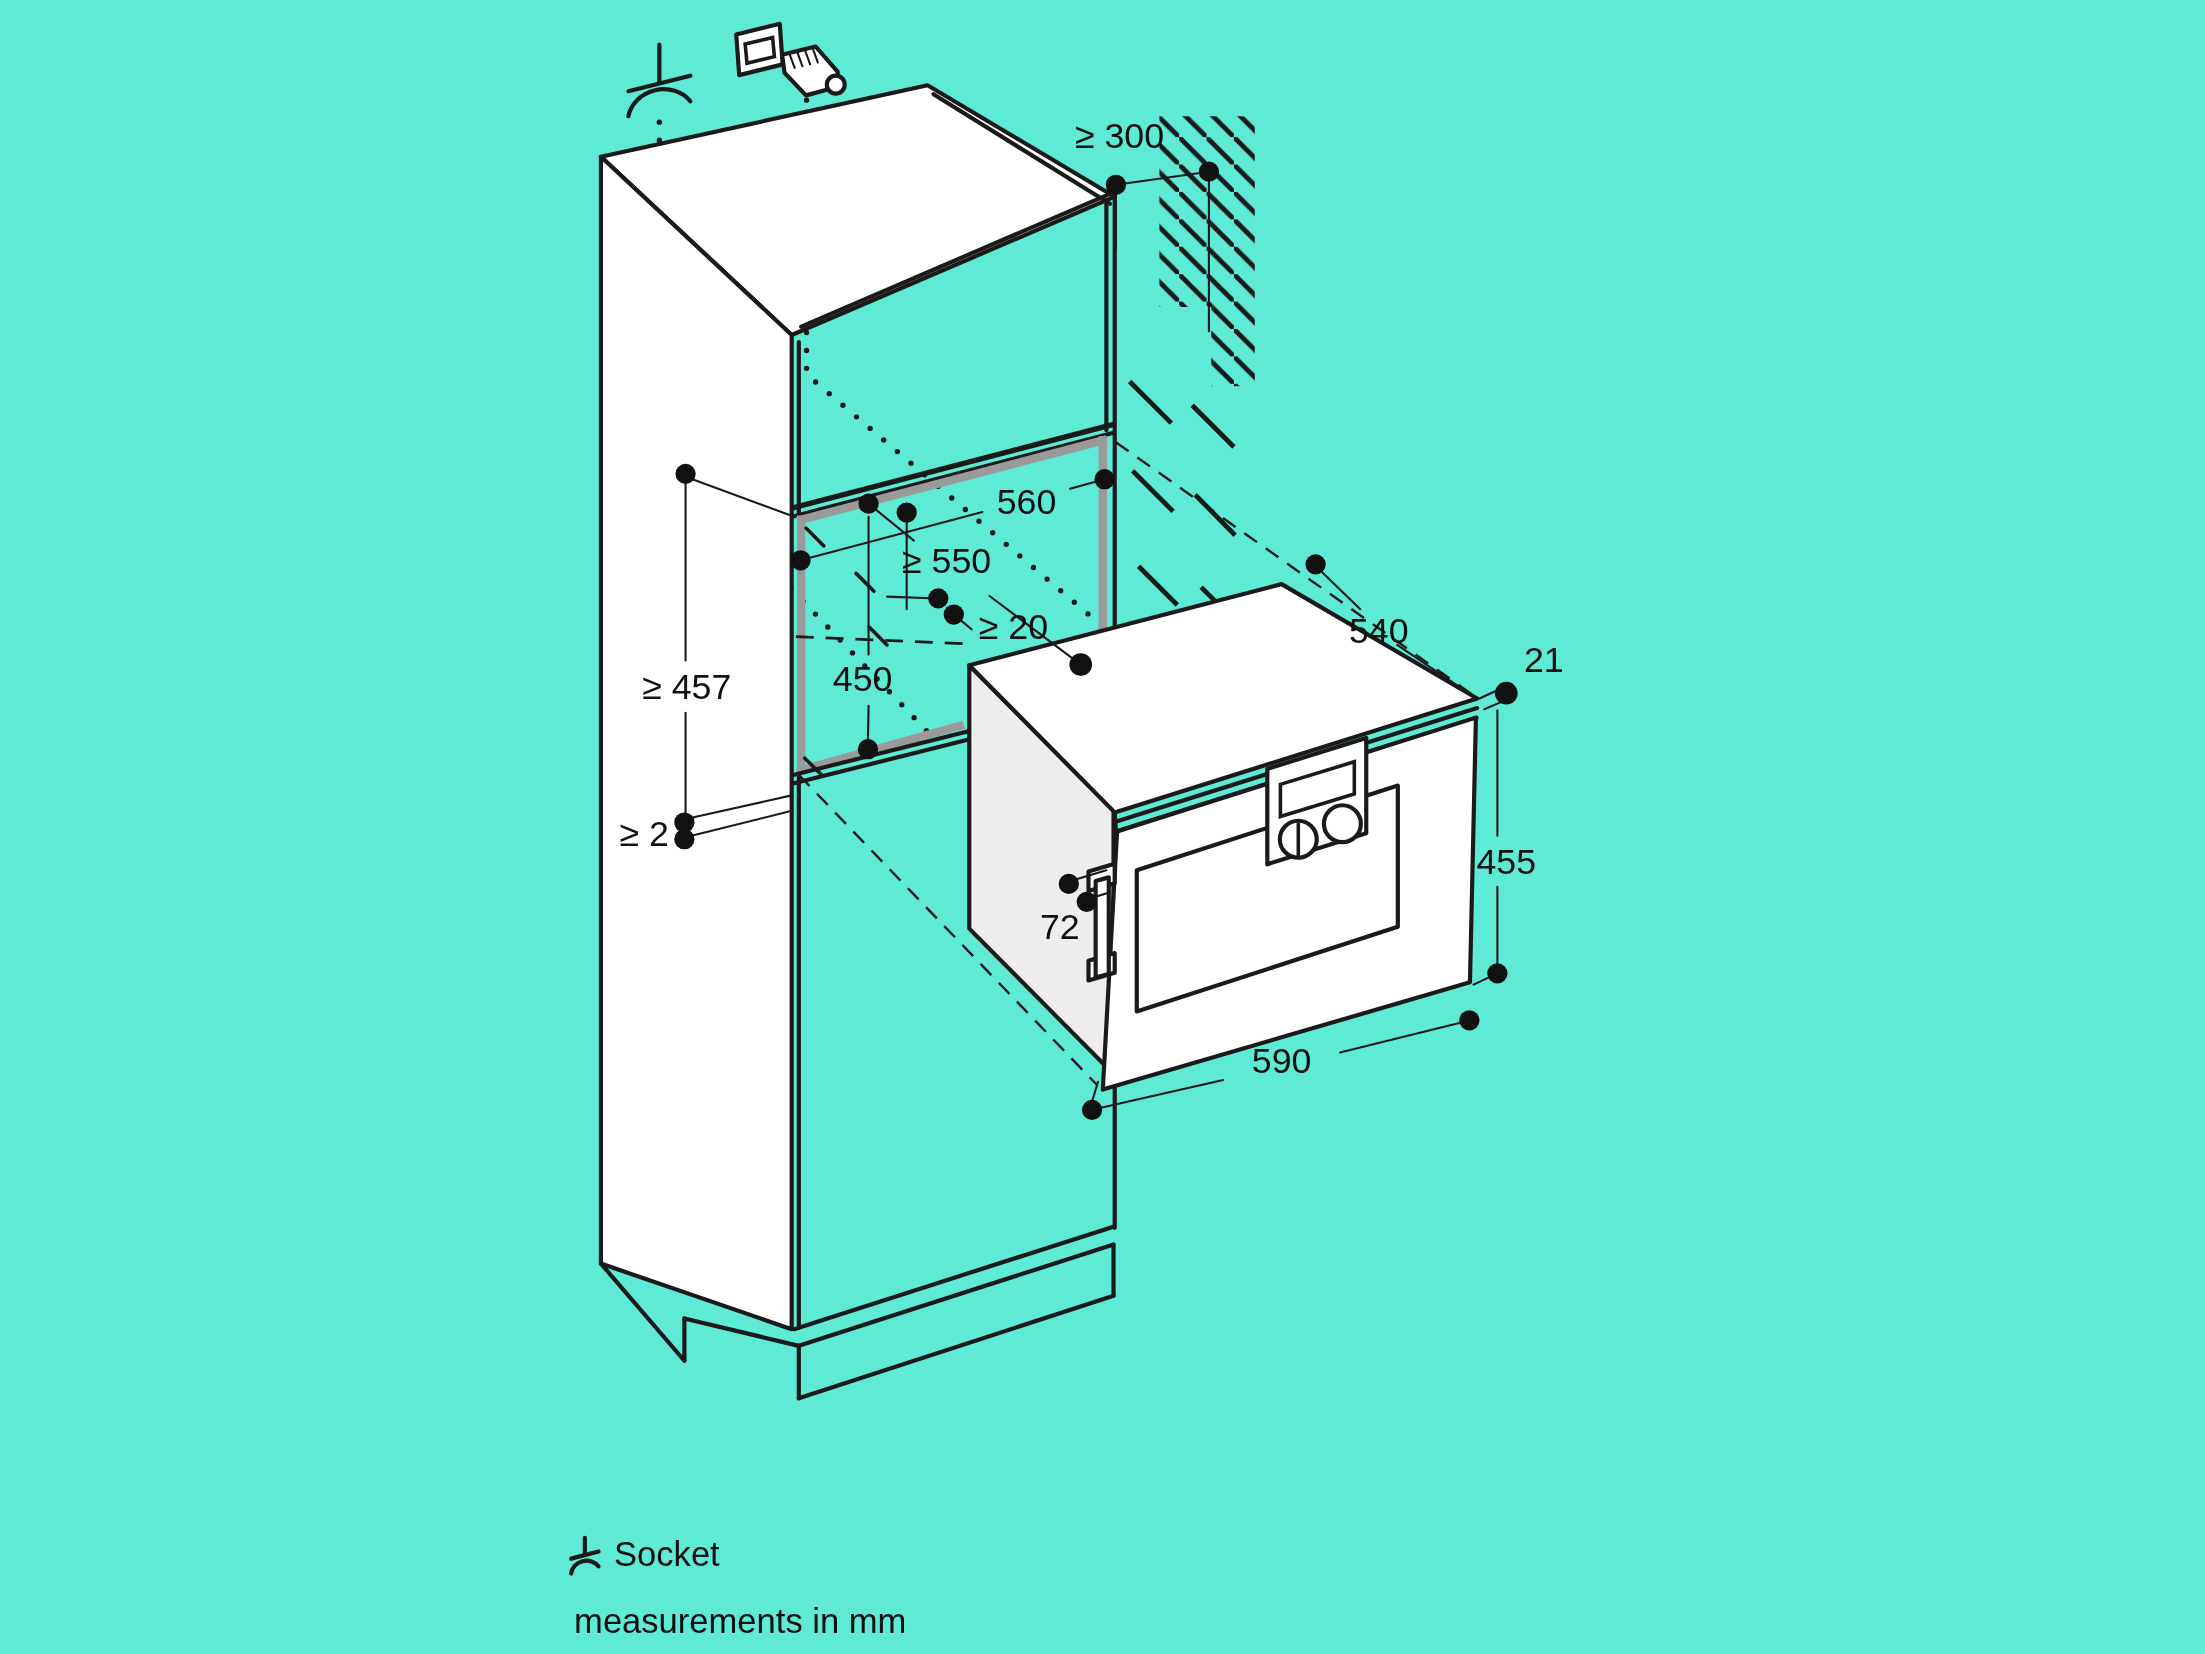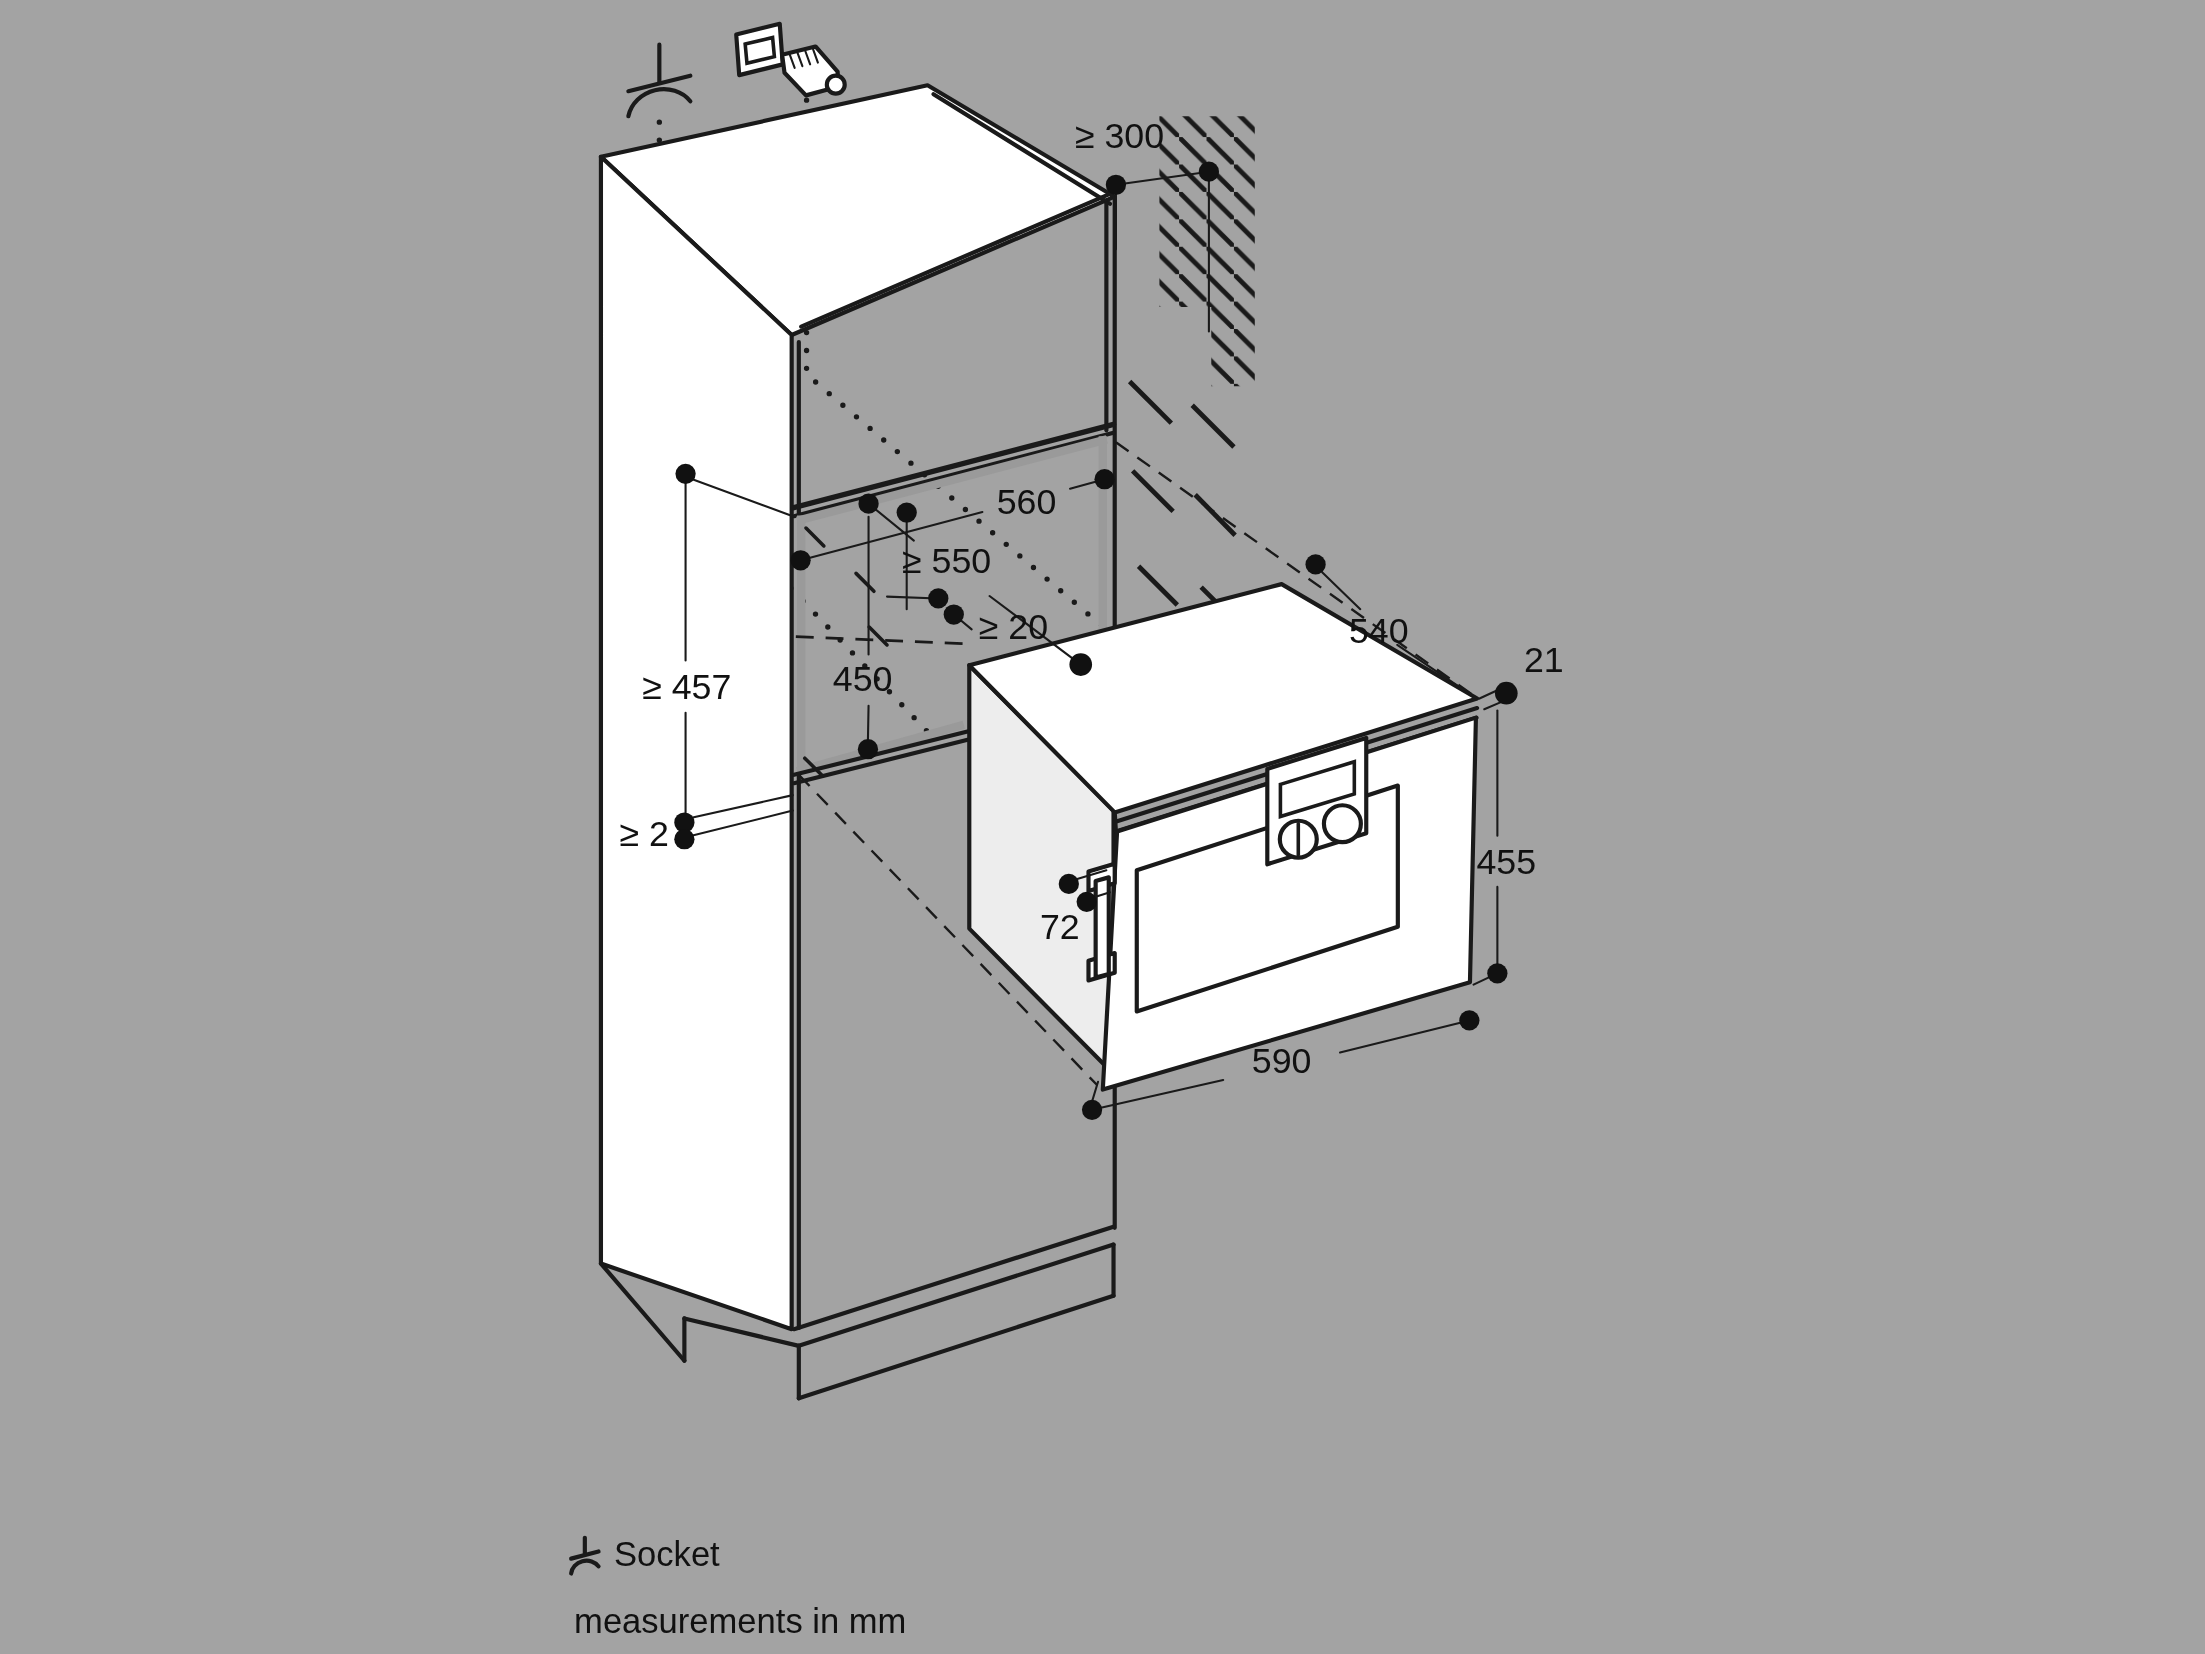--- a/index.html
+++ b/index.html
@@ -1,16 +1,16 @@
 <!DOCTYPE html>
 <html style="font-size:9.5px"><head>
 <meta charset="utf-8">
 <style>
   html,body{margin:0;padding:0;background:#ffffff;}
-  .page{position:relative;width:2205px;height:1654px;background:#a3a3a3;overflow:hidden;
+  .page{position:relative;width:2205px;height:1654px;background:#5eead4;overflow:hidden;
         font-family:"Liberation Sans", sans-serif;}
   svg{position:absolute;left:0;top:0;}
   .ln{stroke:#1a1a1a;stroke-width:7;fill:none;stroke-linecap:round;stroke-linejoin:round;}
   .lnthick{stroke:#1a1a1a;stroke-width:9;fill:none;stroke-linecap:round;}
   .thin{stroke:#1a1a1a;stroke-width:3.5;fill:none;stroke-linecap:round;}
   .tick{stroke:#1a1a1a;stroke-width:6;fill:none;stroke-linecap:round;}
   .face{fill:#ffffff;stroke:#1a1a1a;stroke-width:7;stroke-linejoin:round;}
   .grayface{fill:#ededed;stroke:#1a1a1a;stroke-width:7;stroke-linejoin:round;}
   .niche{stroke:#9a9a9a;stroke-width:14;fill:none;stroke-linecap:square;}
   .dot{fill:#111111;stroke:none;}

